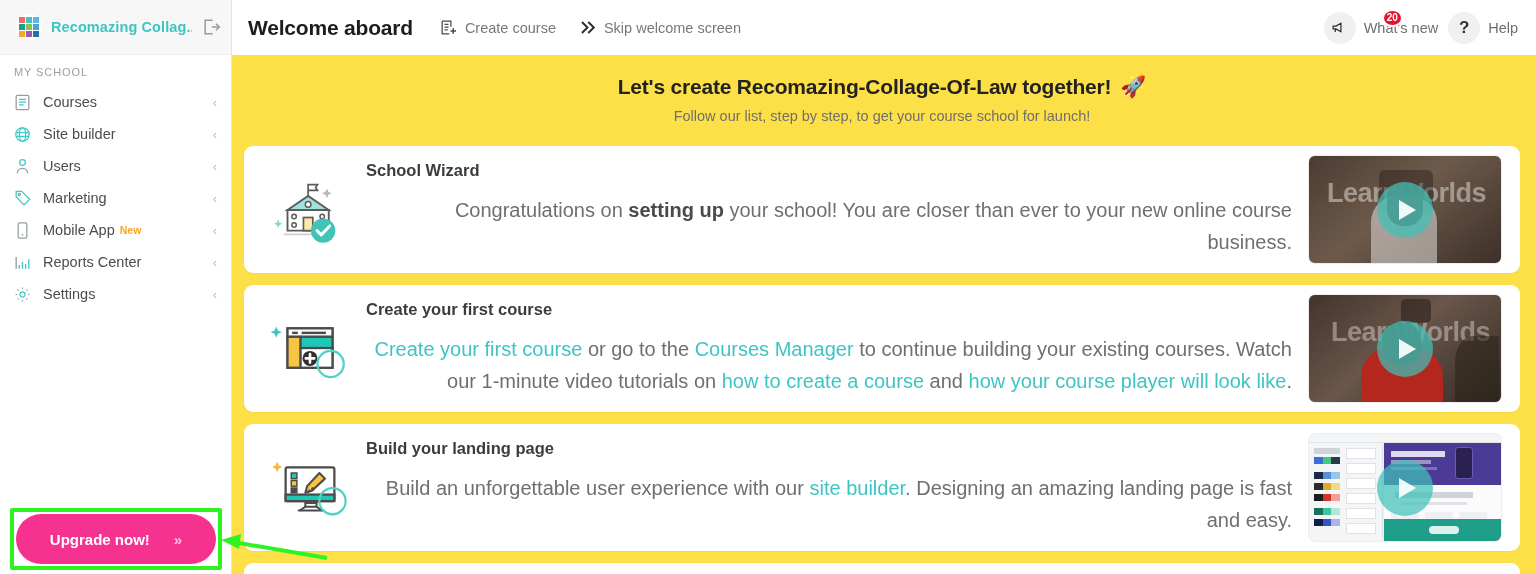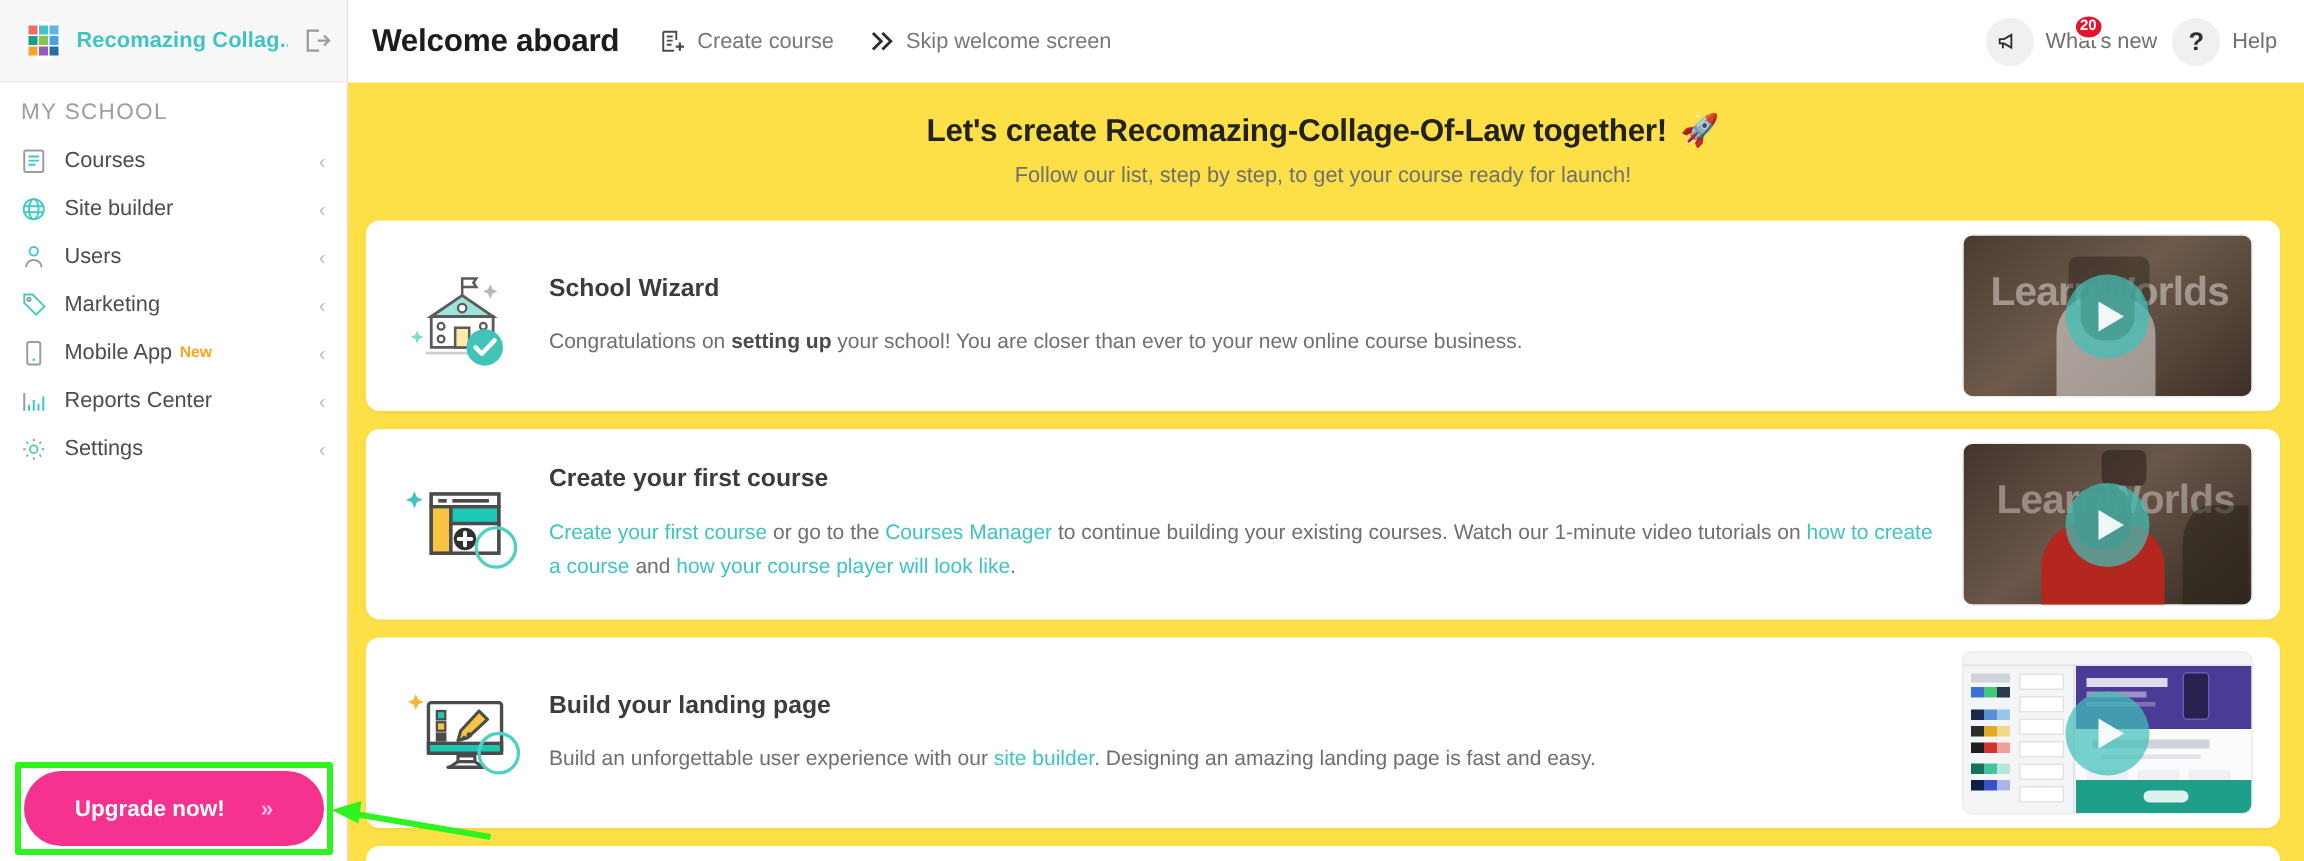--- a/index.html
+++ b/index.html
@@ -53,21 +53,21 @@
     background: #41c9c4;
   }
   .nav-ico { width: 19px; height: 19px; flex: 0 0 19px; color: #9b9b9b; display: block; }
   .nav-label { flex: 1; white-space: nowrap; font-size: 14.5px; }
   .nav-chev { color: #b9b9b9; font-size: 13px; line-height: 1; }
   .badge-new {
     color: #f5a623; font-size: 10.5px; font-weight: 700; margin-left: 5px;
     vertical-align: 1px;
   }
   .section-label {
-    font-size: 15px; color: #9e9e9e; letter-spacing: .9px;
+    font-size: 11px; color: #9e9e9e; letter-spacing: .9px;
     padding: 11px 0 6px 14px; font-weight: 400;
   }
   .nav-list { padding-top: 2px; }
   .nav-list .nav-item { height: 32px; }
 
   
   .upgrade-wrap {
     position: absolute; left: 16px; bottom: 10px;
     width: 200px; height: 50px;
   }
@@ -127,21 +127,21 @@
   .cards { margin-top: 22px; display: flex; flex-direction: column; gap: 12px; }
   .card {
     background: #ffffff; border-radius: 9px; height: 127px;
     display: flex; align-items: center; padding: 0 18px 0 18px; gap: 0;
     box-shadow: 0 1px 2px rgba(0,0,0,.04);
     position: relative;
   }
   .card-ico { width: 96px; flex: 0 0 96px; display: flex; align-items: center; justify-content: center; }
   .card-body { flex: 1; padding-right: 16px; padding-left: 8px; }
   .card-h { font-size: 16.5px; font-weight: 600; color: #3c3c3c; margin-bottom: 14px; }
-  .card-p { font-size: 14px; color: #6f6f6f; line-height: 1.62; }
+  .card-p { font-size: 20px; color: #6f6f6f; line-height: 1.62; text-align: right; }
   .card-p b { color: #4a4a4a; font-weight: 700; }
   .lnk { color: #3fc4c4; cursor: pointer; }
   .thumb {
     width: 194px; height: 109px; flex: 0 0 194px; border-radius: 7px;
     position: relative; overflow: hidden; border: 1px solid #ededed;
     cursor: pointer;
   }
   .thumb .play {
     position: absolute; left: 50%; top: 50%; transform: translate(-50%,-50%);
     width: 56px; height: 56px; border-radius: 50%; background: rgba(64,193,184,.72);
@@ -327,21 +327,21 @@
         </div>
       </div>
     </div>
 
     <div class="content">
 
       <div class="hero-title">
         <span>Let's create Recomazing-Collage-Of-Law together!</span>
         <span>🚀</span>
       </div>
-      <div class="hero-sub">Follow our list, step by step, to get your course ready for launch!</div>
+      <div class="hero-sub">Follow our list, step by step, to get your course school for launch!</div>
 
       <div class="cards">
 
         <div class="card">
           <div class="card-ico">
             <svg viewBox="0 0 96 80" width="90" height="76">
               <path d="M20 66h52" stroke="#cfcfcf" stroke-width="2" fill="none"></path>
               <path d="M24 62h44v-22H24z" fill="#fff" stroke="#5b5b5b" stroke-width="2"></path>
               <path d="M24 40l22-15 22 15z" fill="#9fe3dd" stroke="#5b5b5b" stroke-width="2"></path>
               <path d="M46 25V13h10l-2 3 2 3h-10" fill="#fff" stroke="#5b5b5b" stroke-width="1.8"></path>

